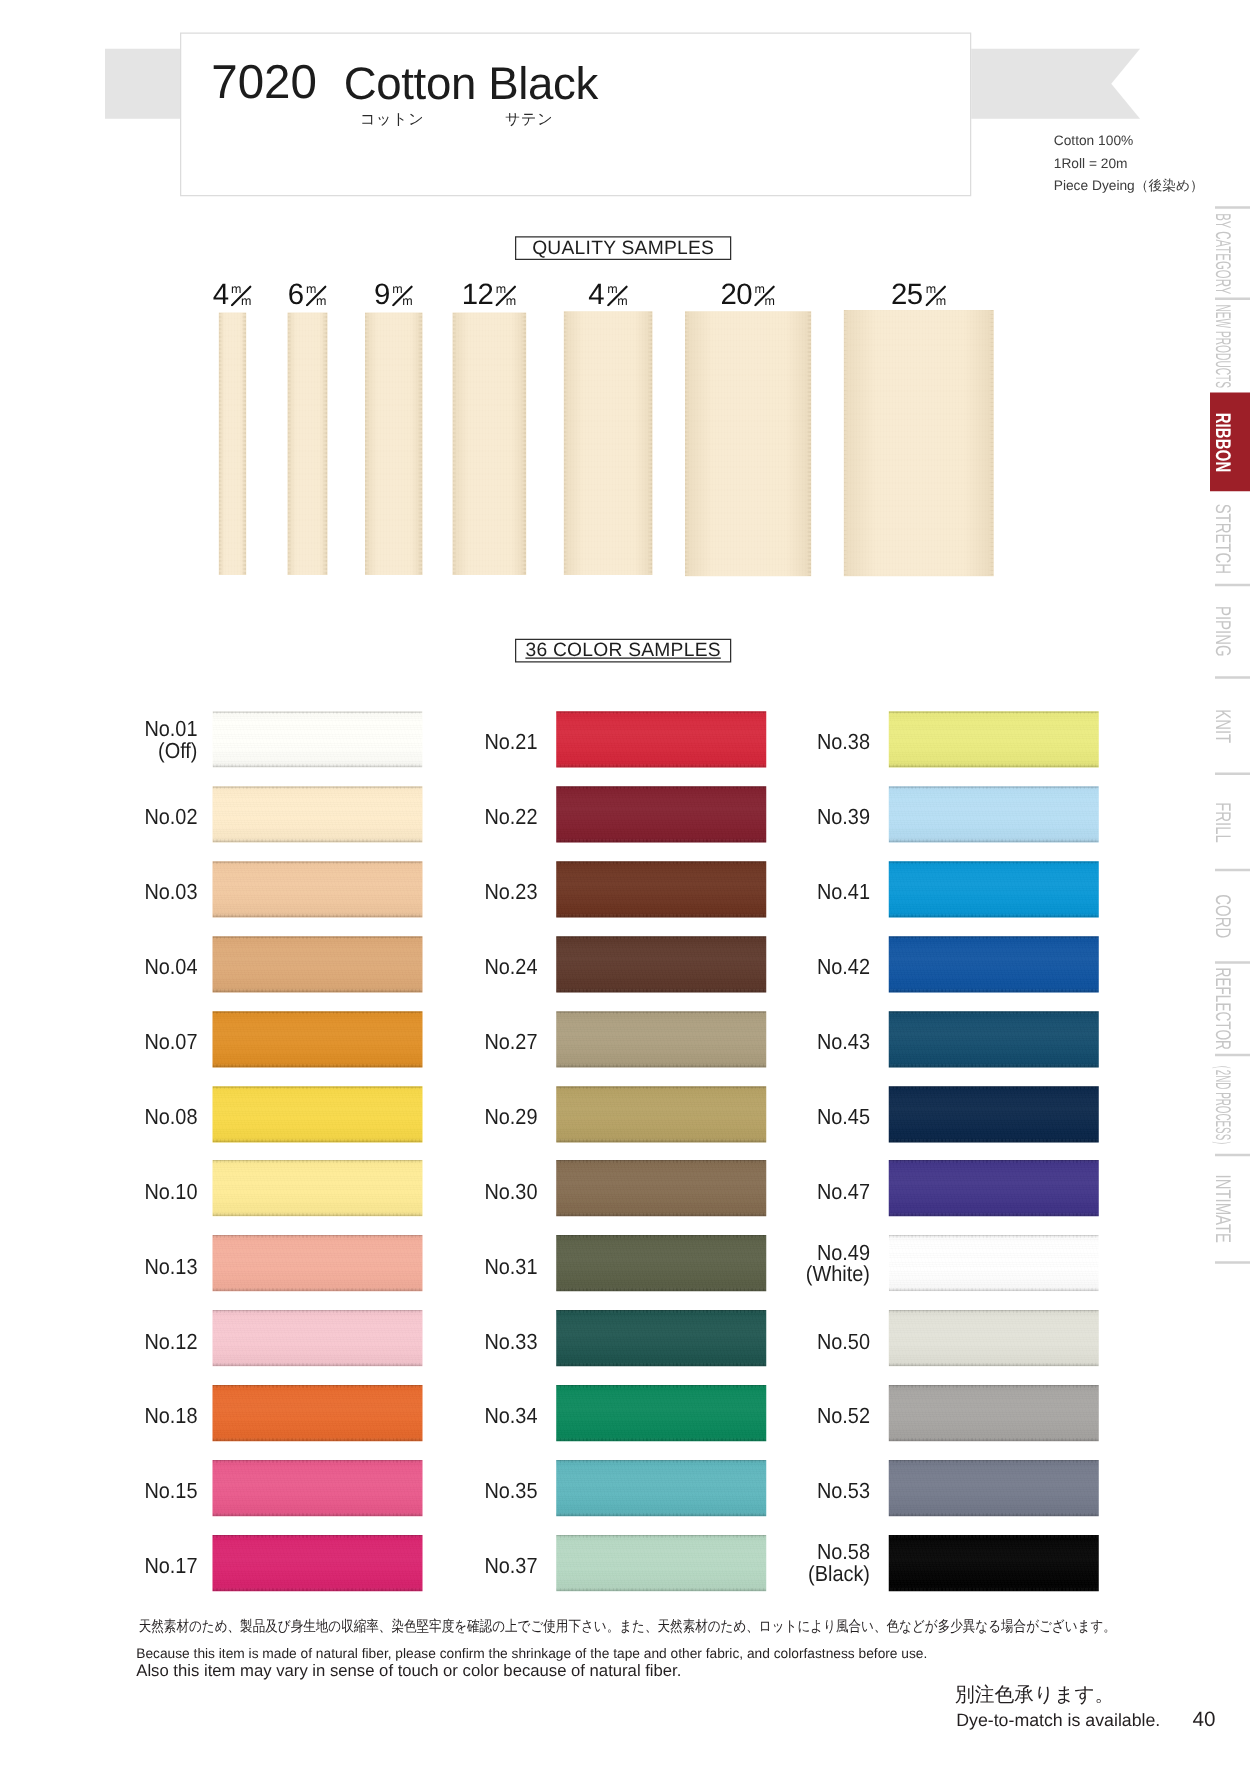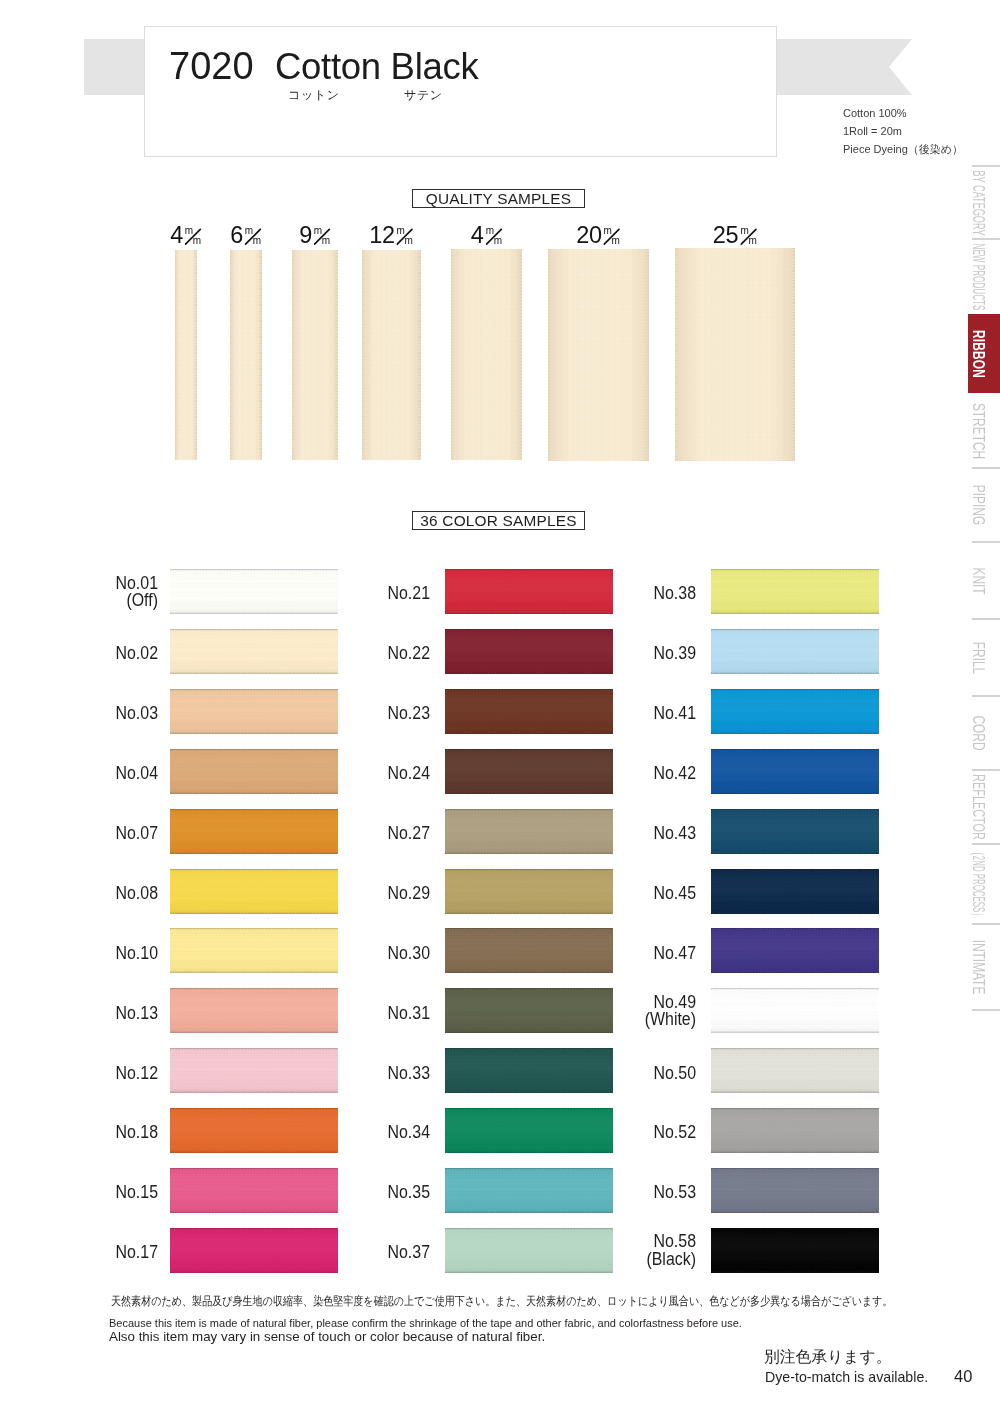--- a/index.html
+++ b/index.html
@@ -35,21 +35,21 @@
      font-family:"Liberation Sans", sans-serif;}
   .tab.active{background:#9d1f28;}
   .tab.active .lbl{color:#ffffff;font-weight:bold;letter-spacing:0.2px;}
   .tab .sep{position:absolute;left:3.5px;top:-1px;width:28.5px;height:2px;background:#d2d2d2;}
 
   
   .sect-title{position:absolute;border:1.6px solid #2f2f2f;text-align:center;
      font-size:15.4px;letter-spacing:0.2px;color:#1e1e1e;box-sizing:border-box;
      display:flex;align-items:center;justify-content:center;background:#fff;}
   #qs-title{left:412px;top:189px;width:173px;height:19px;}
-  #cs-title{left:412px;top:511px;width:173px;height:19px;}
+  #cs-title{left:412px;top:511px;width:173px;height:19px;text-decoration:underline;}
 
   
   .qs-label{position:absolute;font-size:23.5px;color:#141414;white-space:nowrap;
      line-height:17px;letter-spacing:-0.4px;height:17px;}
   .qs-label .num{display:inline-block;vertical-align:top;}
   .qs-unit{display:inline-block;position:relative;width:18px;height:17px;vertical-align:top;margin-left:2px;}
   .qs-unit svg{position:absolute;left:0;top:0px;}
   .qs-unit .mm{font-family:"Liberation Sans", sans-serif;font-size:10px;fill:#141414;}
   .qs-strip{position:absolute;overflow:hidden;}
   .qs-strip .weave{position:absolute;inset:0;opacity:0.34;

